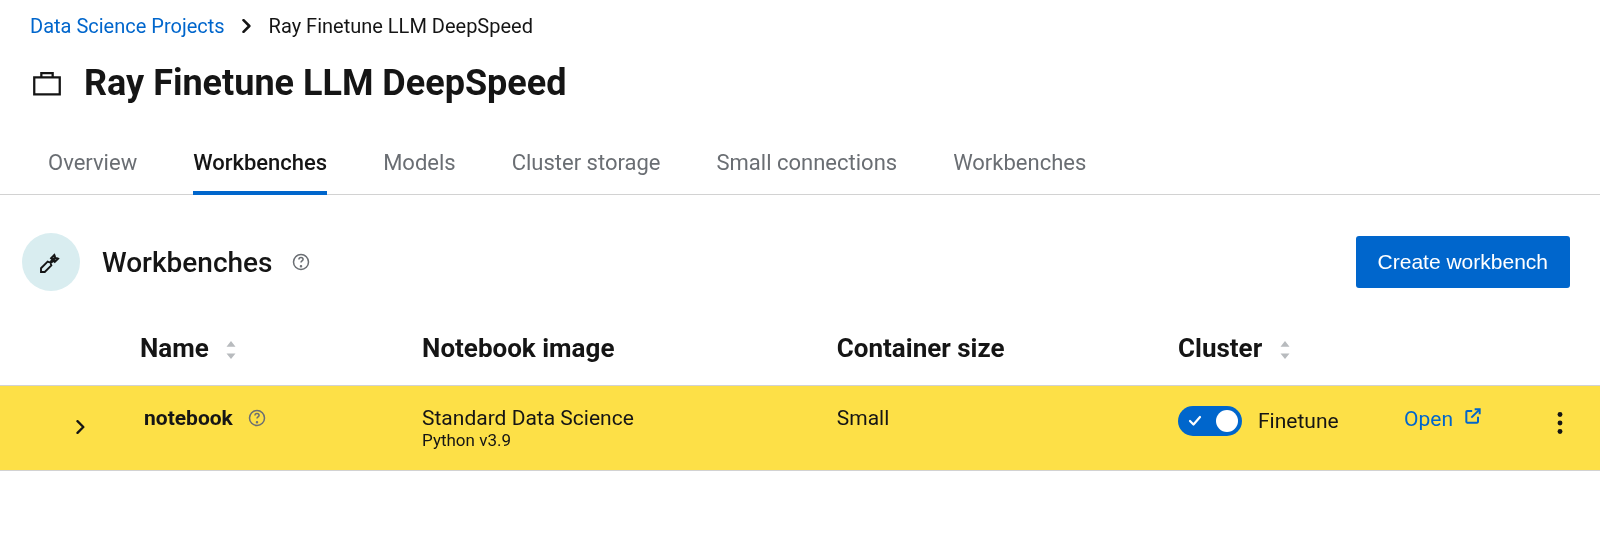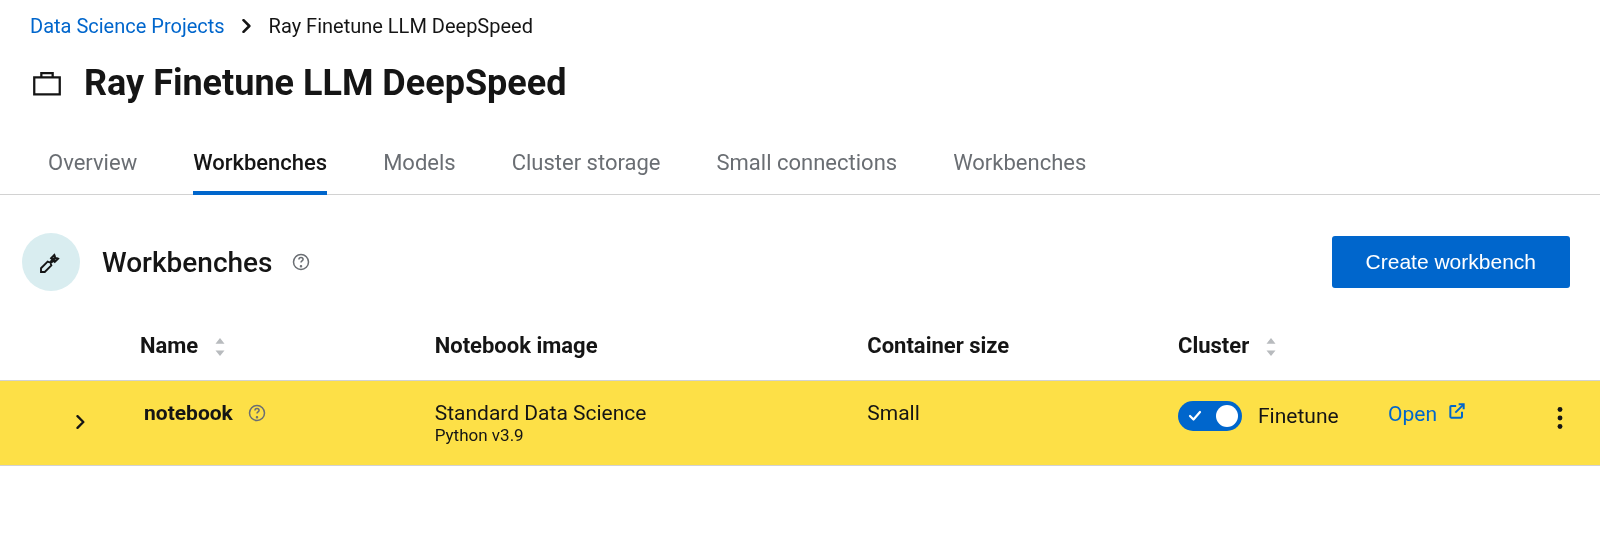--- a/index.html
+++ b/index.html
@@ -99,32 +99,32 @@
       gap: 18px;
     }
     .help-icon {
       color: #6a6e73;
       display: inline-flex;
     }
     .create-btn {
       background: #0066cc;
       color: #fff;
       border: none;
-      padding: 14px 34px;
+      padding: 14px 22px;
       font-size: 21px;
       cursor: pointer;
       border-radius: 3px;
     }
     .table {
       width: 100%;
       border-collapse: collapse;
     }
     .table thead th {
       text-align: left;
-      font-size: 22px;
+      font-size: 26px;
       font-weight: 700;
       color: #151515;
       padding: 18px 18px 22px;
       border-bottom: 1px solid #d2d2d2;
     }
     .th-name { padding-left: 140px !important; }
     .sort-icon {
       color: #b8bbbe;
       margin-left: 10px;
       display: inline-flex;
@@ -198,20 +198,21 @@
       border-radius: 50%;
     }
     .open-link {
       color: #0066cc;
       text-decoration: none;
       cursor: pointer;
       display: inline-flex;
       align-items: center;
       gap: 10px;
       font-size: 21px;
+      margin-left: 16px;
     }
     .kebab-btn {
       background: none;
       border: none;
       cursor: pointer;
       color: #151515;
       padding: 6px 10px;
     }
     .td-open { width: 150px; }
     .td-kebab { width: 80px; text-align: center; }

